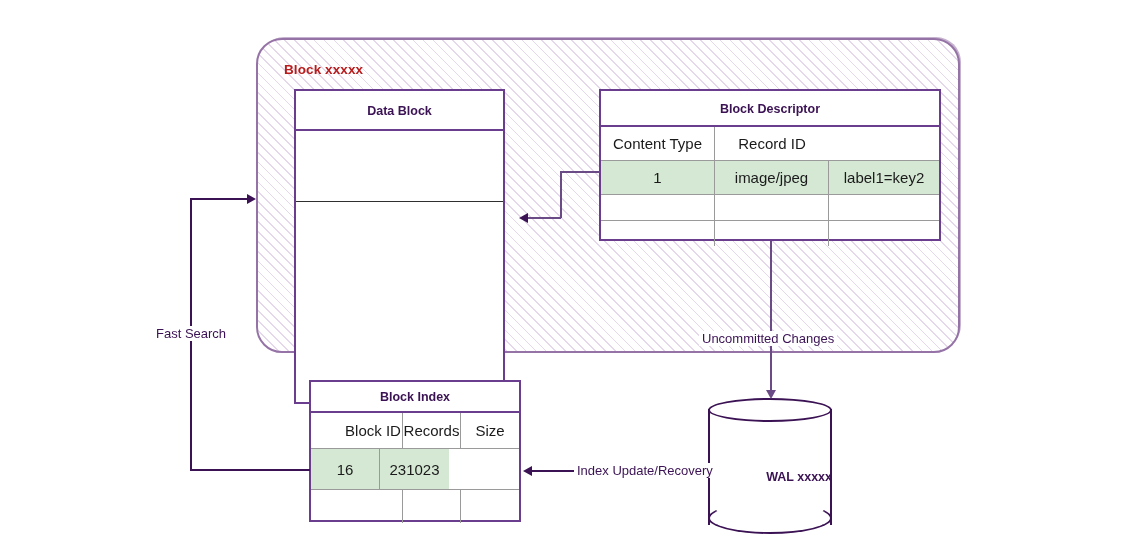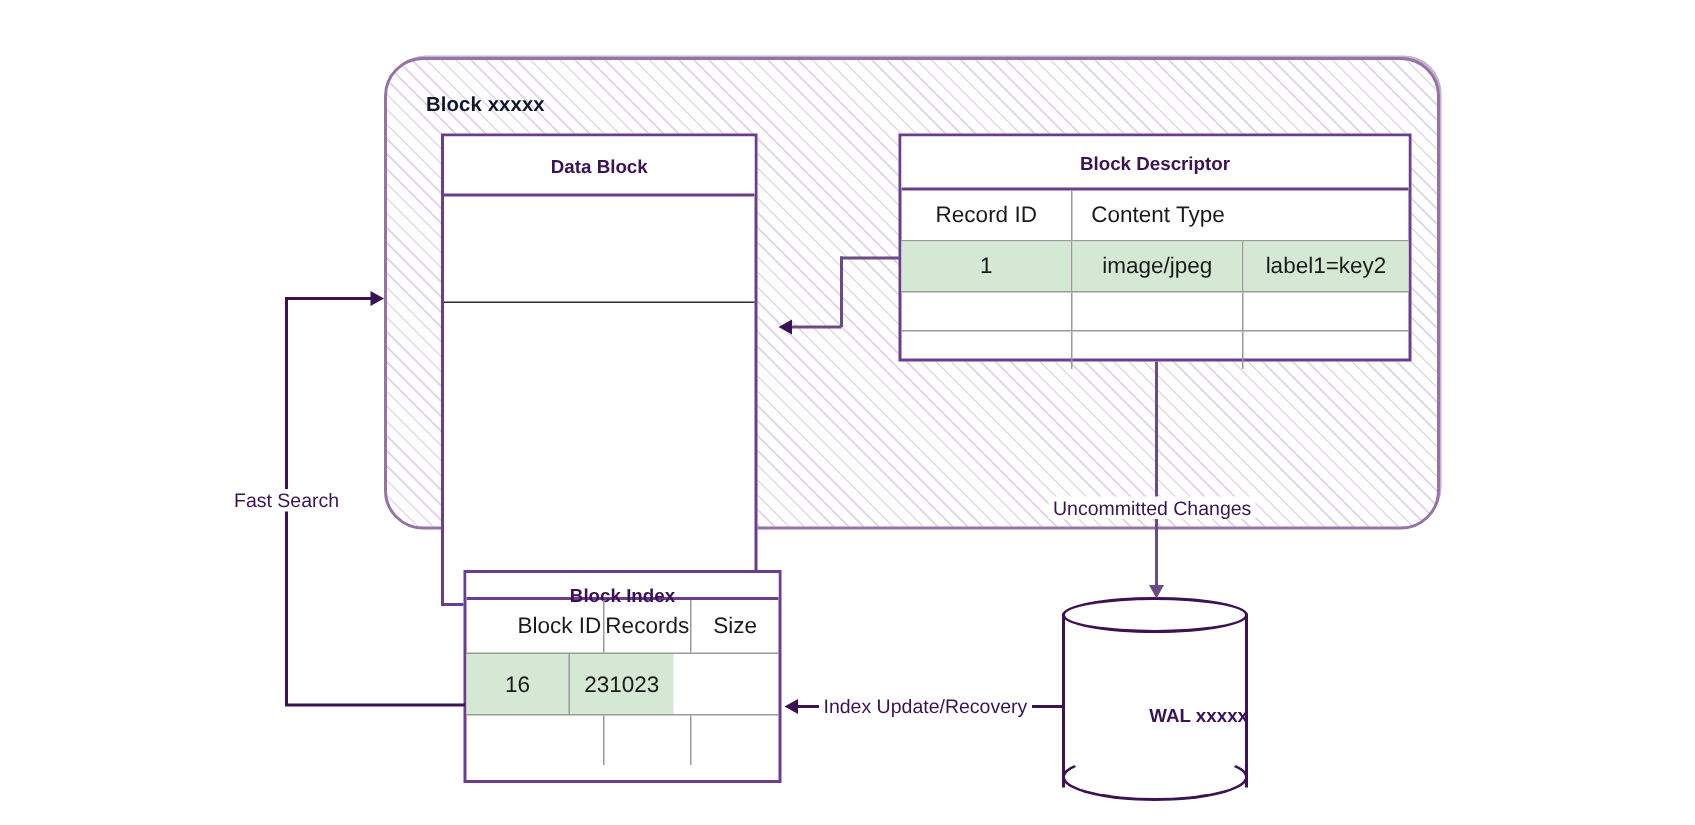--- a/index.html
+++ b/index.html
@@ -17,21 +17,21 @@
     border:2.5px solid #9673a6;border-radius:26px;
     background-color:#ffffff;
     background-image:repeating-linear-gradient(45deg,
         #e4d8ea 0px,#e4d8ea 1.2px,
         #ffffff 1.2px,#ffffff 7px);
     box-sizing:border-box;
     box-shadow:2px -2px 0 -1px rgba(150,115,166,.55);
   }
   #block-title{
     left:284px;top:62px;
-    font-size:13.5px;font-weight:bold;color:#0f172a;letter-spacing:.1px;
+    font-size:13.5px;font-weight:bold;color:#b91c1c;letter-spacing:.1px;
   }
 
   
   .panel{border:2px solid #6a3d8f;box-sizing:border-box;background:#fff;}
   .panel-title{
     height:36px;line-height:36px;text-align:center;
     font-size:12.5px;font-weight:bold;color:#3b1254;
     border-bottom:2px solid #6a3d8f;box-sizing:border-box;background:#fff;
   }
   .row{display:flex;box-sizing:border-box;}
@@ -55,21 +55,21 @@
   #block-descriptor{left:599px;top:89px;width:342px;height:152px;}
   #bd-head .cell{height:33px;font-size:15px;}
   #bd-r1 .cell{height:33px;}
   #bd-r2 .cell,#bd-r3 .cell{height:25px;}
   .bd-c1{width:114px;}
   .bd-c2{width:114px;}
   .bd-c3{width:110px;}
 
   
   #block-index{left:309px;top:380px;width:212px;height:142px;}
-  #block-index .panel-title{height:18px;line-height:31px;}
+  #block-index .panel-title{height:31px;line-height:31px;}
   #bi-head .cell{height:35px;font-size:15px;}
   #bi-r1 .cell{height:40px;font-size:15px;}
   #bi-r2 .cell{height:33px;}
   .bi-c1{width:70px;margin-left:33px;}
   .bi-c2{width:69px;}
   .bi-c3{width:69px;}
 
   
   #wal{left:708px;top:398px;width:124px;height:138px;}
   .cyl-body{
@@ -119,22 +119,22 @@
 
   <div class="abs panel" id="data-block">
     <div class="panel-title">Data Block</div>
     <div class="db-row"></div>
     <div class="db-row"></div>
   </div>
 
   <div class="abs panel" id="block-descriptor">
     <div class="panel-title">Block Descriptor</div>
     <div class="row" id="bd-head">
+      <div class="cell bd-c2">Content Type</div>
       <div class="cell bd-c1">Record ID</div>
-      <div class="cell bd-c2">Content Type</div>
     </div>
     <div class="row" id="bd-r1">
       <div class="cell bd-c1 green">1</div>
       <div class="cell bd-c2 green">image/jpeg</div>
       <div class="cell bd-c3 green">label1=key2</div>
     </div>
     <div class="row" id="bd-r2">
       <div class="cell bd-c1"></div>
       <div class="cell bd-c2"></div>
       <div class="cell bd-c3"></div>
@@ -175,21 +175,21 @@
   <div class="ln ln-v abs" style="left:560px;top:171px;height:47px;"></div>
   <div class="ln ln-h abs" style="left:528px;top:217px;width:33px;"></div>
   <div class="arrow arr-left abs" style="left:519px;top:213px;"></div>
 
   <div class="ln ln-v abs" style="left:770px;top:241px;height:150px;"></div>
   <div class="arrow arr-down abs" style="left:766px;top:390px;"></div>
   <div class="edge-label" style="left:699px;top:331px;">Uncommitted Changes</div>
 
   <div class="ln ln-h ln-dark abs" style="left:531px;top:470px;width:177px;"></div>
   <div class="arrow arr-left abs" style="left:523px;top:466px;"></div>
-  <div class="edge-label" style="left:546px;top:463px;text-align:center;">Index Update/Recovery</div>
+  <div class="edge-label" style="left:574px;top:463px;text-align:center;">Index Update/Recovery</div>
 
   <div class="ln ln-h ln-dark abs" style="left:190px;top:469px;width:120px;"></div>
   <div class="ln ln-v ln-dark abs" style="left:190px;top:198px;height:272px;"></div>
   <div class="ln ln-h ln-dark abs" style="left:190px;top:198px;width:58px;"></div>
   <div class="arrow arr-right abs" style="left:247px;top:194px;"></div>
   <div class="edge-label" style="left:153px;top:326px;">Fast Search</div>
 
 </div>
 
 </body></html>

